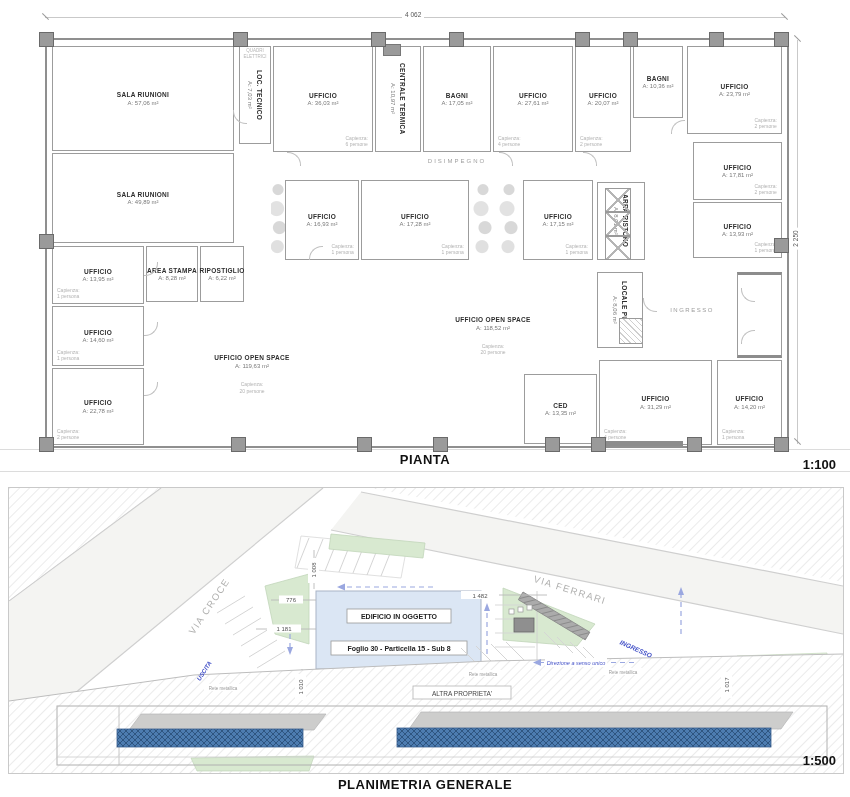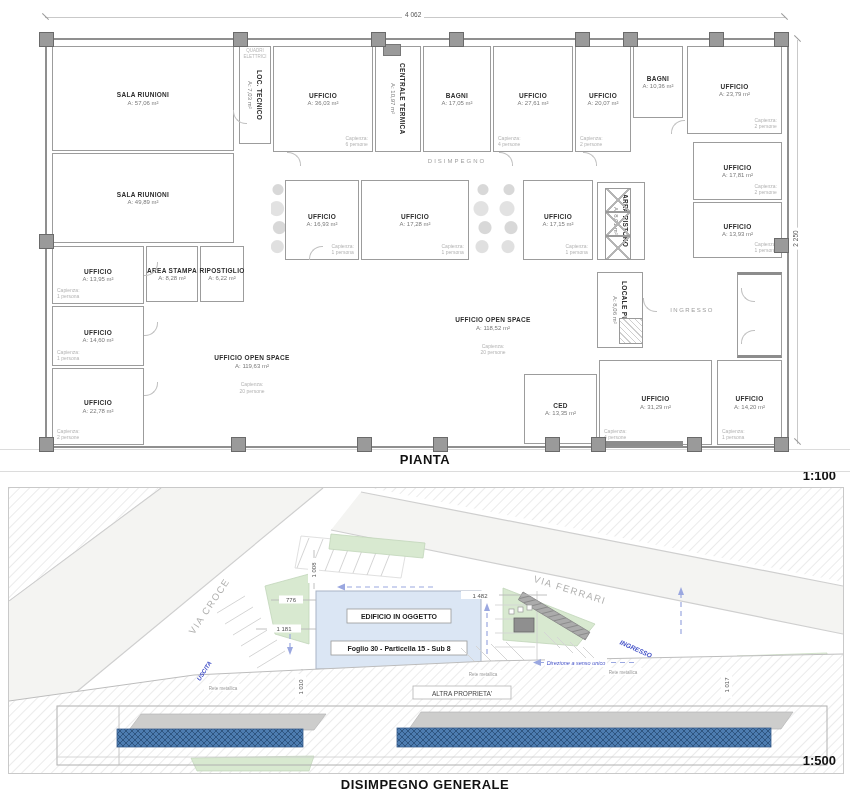--- a/index.html
+++ b/index.html
@@ -267,21 +267,21 @@
     <div class="col" style="left:310px;top:397px"></div>
     <div class="col" style="left:386px;top:397px"></div>
     <div class="col" style="left:498px;top:397px"></div>
     <div class="col" style="left:544px;top:397px"></div>
     <div class="col" style="left:640px;top:397px"></div>
     <div class="col" style="left:727px;top:397px"></div>
   </div>
 
   <div class="rule" style="top:449px"></div>
   <div class="sheet-title" style="top:452px">PIANTA</div>
-  <div class="sheet-scale" style="top:468px">1:100</div>
+  <div class="sheet-scale" style="top:457px">1:100</div>
   <div class="rule" style="top:471px"></div>
 
   <div class="panel">
     <svg width="834" height="285" viewBox="0 0 834 285">
       <defs>
         <pattern id="h1" width="7" height="7" patternUnits="userSpaceOnUse" patternTransform="rotate(45)">
           <rect width="7" height="7" fill="#ffffff"></rect>
           <line x1="0" y1="0" x2="0" y2="7" stroke="#dedede" stroke-width="1.2"></line>
         </pattern>
         <pattern id="h2" width="5" height="5" patternUnits="userSpaceOnUse" patternTransform="rotate(45)">
@@ -444,16 +444,16 @@
         </g>
       <g transform="translate(197,184) rotate(-57)">
           <text x="0" y="0" text-anchor="middle" font-size="6" font-weight="bold" font-style="italic" fill="#4553c8">USCITA</text>
         </g>
       <g transform="translate(626,163) rotate(24)">
           <text x="0" y="0" text-anchor="middle" font-size="6.5" font-weight="bold" font-style="italic" fill="#4553c8">INGRESSO</text>
         </g>
     </svg>
   </div>
 
-  <div class="sheet-title" style="top:777px">DISIMPEGNO GENERALE</div>
+  <div class="sheet-title" style="top:777px">PLANIMETRIA GENERALE</div>
   <div class="sheet-scale" style="top:753px">1:500</div>
 
 </div>
 
 </body></html>

